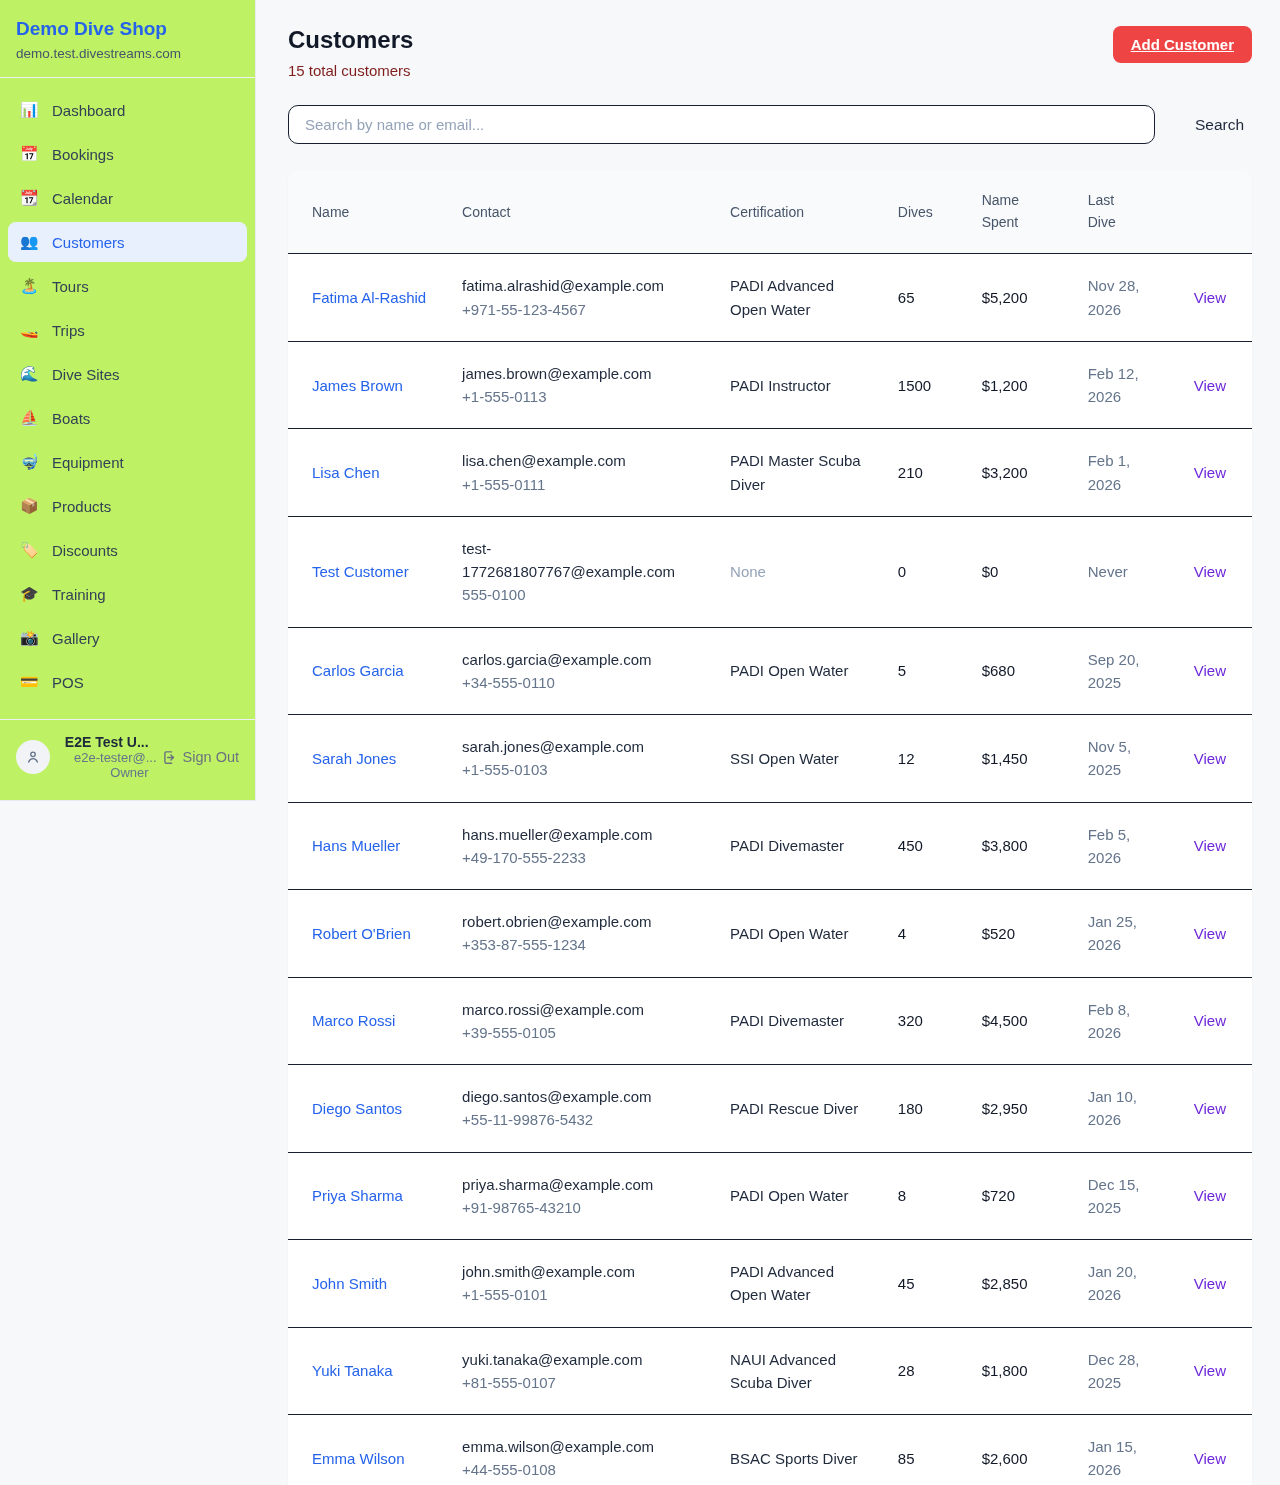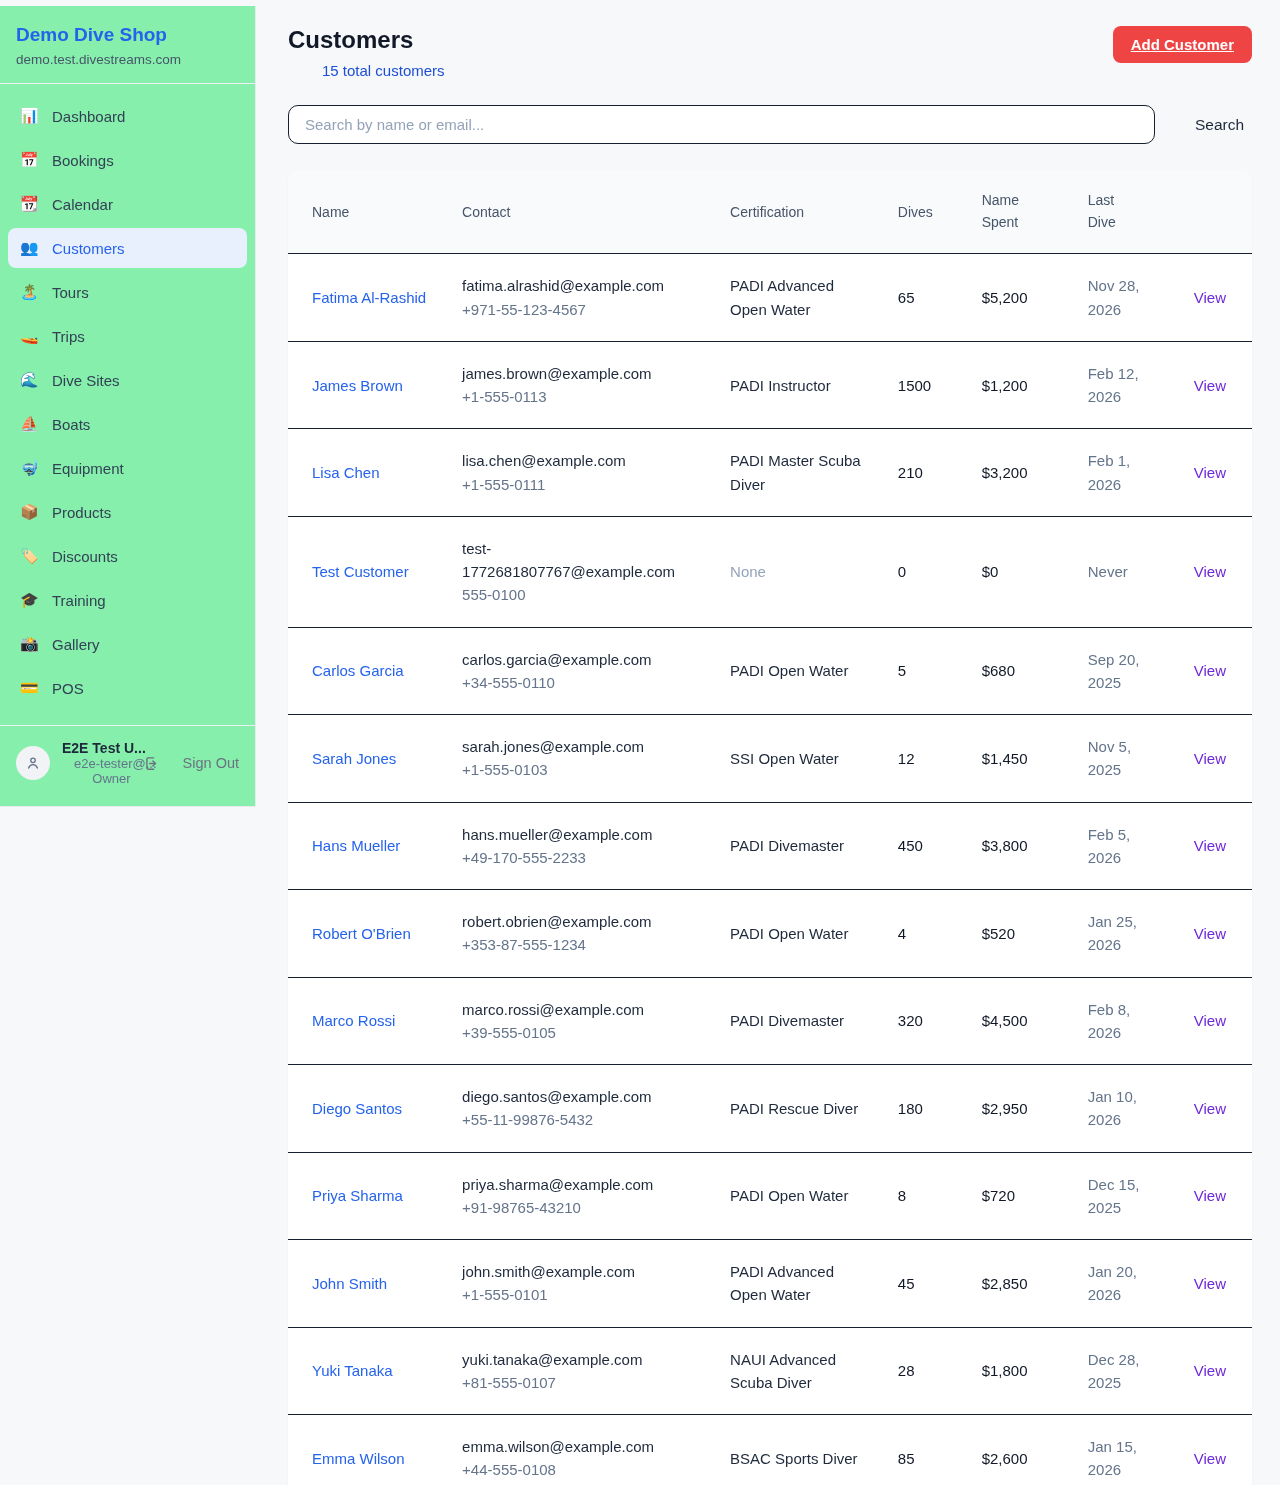--- a/index.html
+++ b/index.html
@@ -8,24 +8,24 @@
     font-family: "Liberation Sans", sans-serif;
     background: #f7f8fa;
     color: #0f172a;
     min-height: 1485px;
     position: relative;
   }
 
   
   .sidebar {
     position: absolute;
-    top: 6px; left: 0;
+    top: 0; left: 0;
     width: 256px;
     height: 801px;
-    background: #86efac;
+    background: #bef264;
     border-right: 1px solid #e7eaf0;
     border-bottom: 1px solid #e7eaf0;
     display: flex;
     flex-direction: column;
   }
   .sidebar-header { padding: 18px 16px 16px 16px; border-bottom: 1px solid #eceff4; }
   .shop-name {
     color: #2563eb;
     font-size: 19px;
     font-weight: 700;
@@ -64,31 +64,31 @@
     border-radius: 50%;
     background: #f1f3f7;
     display: flex; align-items: center; justify-content: center;
     flex: 0 0 auto;
     color: #64748b;
   }
   .user-meta { flex: 1 1 auto; min-width: 0; text-align: right; }
   .user-name { font-size: 14px; font-weight: 700; color: #1e293b; white-space: nowrap; }
   .user-email, .user-role { font-size: 13px; color: #64748b; white-space: nowrap; margin-left: 12px; }
   .signout {
-    display: flex; align-items: center; gap: 23px;
+    display: flex; align-items: center; gap: 5px;
     color: #6b7280; font-size: 14.5px;
     text-decoration: none; white-space: nowrap;
     flex: 0 0 auto;
   }
 
   
   .main { margin-left: 256px; padding: 26px 28px 30px 32px; }
   .page-header { display: flex; align-items: flex-start; justify-content: space-between; margin-bottom: 26px; }
   .page-title { font-size: 24px; font-weight: 700; color: #111827; margin-bottom: 8px; }
-  .page-subtitle { font-size: 15px; color: #1d4ed8; margin-left: 34px; }
+  .page-subtitle { font-size: 15px; color: #7f1d1d; }
   .btn-primary {
     background: #ef4444;
     color: #ffffff;
     border: none;
     border-radius: 8px;
     font-size: 15px;
     font-weight: 600;
     padding: 10px 18px;
     cursor: pointer;
     font-family: inherit;

